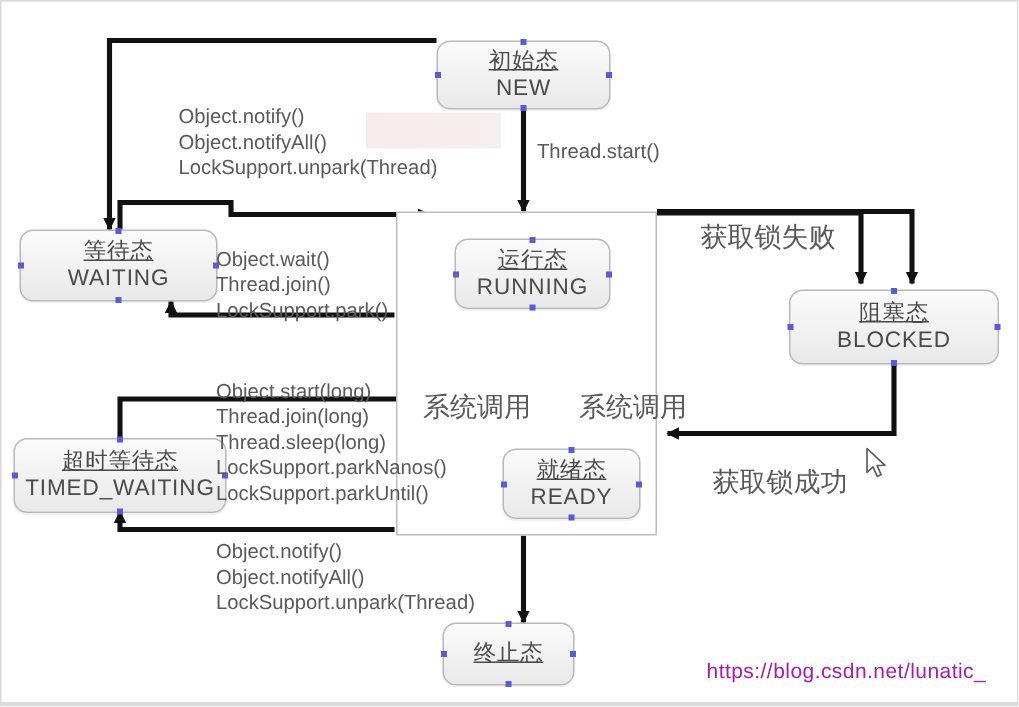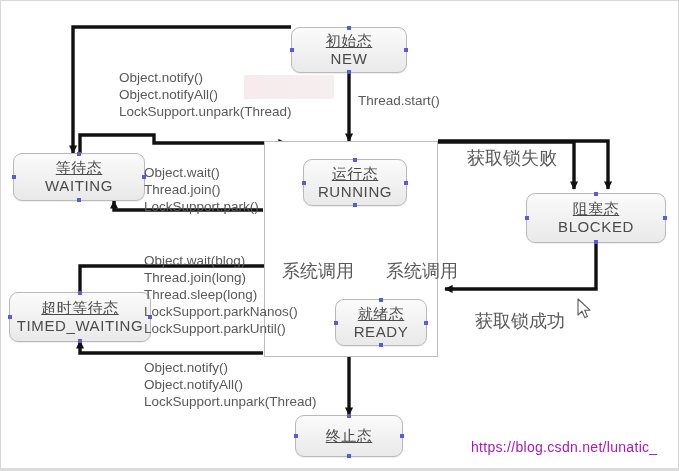--- a/index.html
+++ b/index.html
@@ -134,21 +134,21 @@
 
   <div class="node" style="left:525px;top:192px;width:140px;height:50px;">
     <span class="cn">阻塞态</span>
     <span class="en">BLOCKED</span>
     <i class="h t"></i>
     <i class="h b"></i>
     <i class="h l"></i>
     <i class="h r"></i>
   </div>
 
-  <div class="node one-line" style="left:294px;top:414px;width:108px;height:42px;">
+  <div class="node one-line" style="left:294px;top:414px;width:88px;height:42px;">
     <span class="cn">终止态</span>
     <i class="h t"></i>
     <i class="h b"></i>
     <i class="h l"></i>
     <i class="h r"></i>
   </div>
 
   <div class="smudge" style="left:243px;top:74px;width:90px;height:24px;"></div>
 
   <div class="lbl lbl-block" style="left:118px;top:68px;">
@@ -159,21 +159,21 @@
 
   <div class="lbl" style="left:357px;top:91px;">Thread.start()</div>
 
   <div class="lbl lbl-block" style="left:143px;top:163px;">
     <div>Object.wait()</div>
     <div>Thread.join()</div>
     <div>LockSupport.park()</div>
   </div>
 
   <div class="lbl lbl-block" style="left:143px;top:251px;">
-    <div>Object.wait(blog)</div>
+    <div>Object.start(long)</div>
     <div>Thread.join(long)</div>
     <div>Thread.sleep(long)</div>
     <div>LockSupport.parkNanos()</div>
     <div>LockSupport.parkUntil()</div>
   </div>
 
   <div class="lbl lbl-block" style="left:143px;top:358px;">
     <div>Object.notify()</div>
     <div>Object.notifyAll()</div>
     <div>LockSupport.unpark(Thread)</div>

